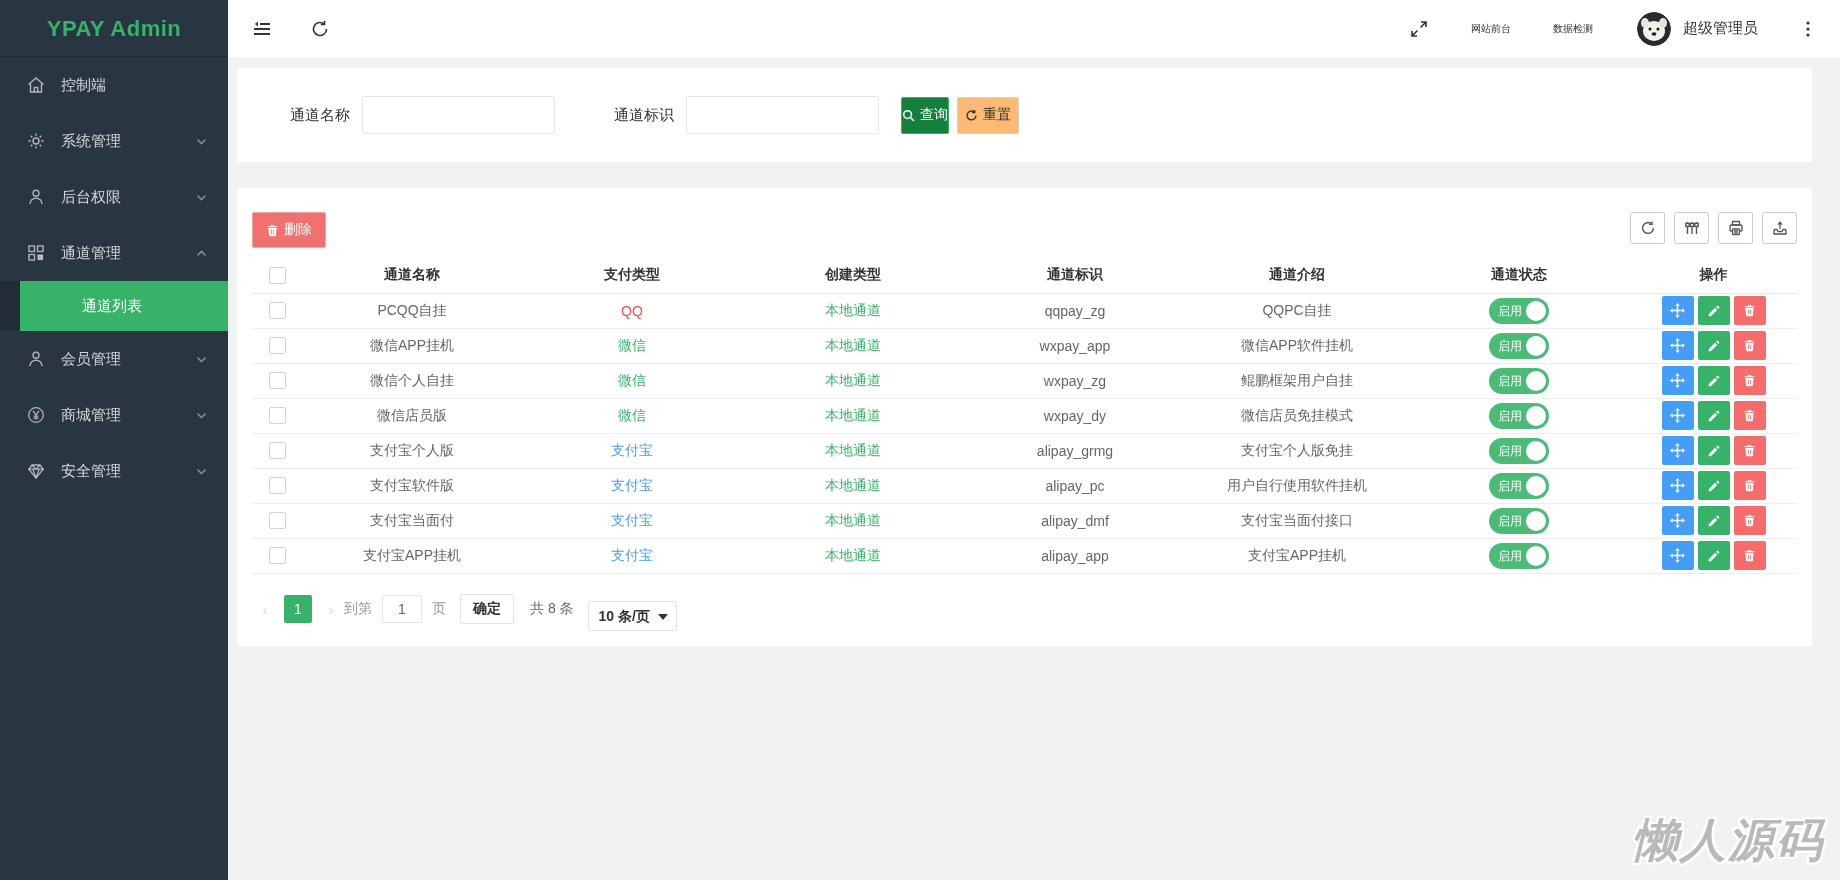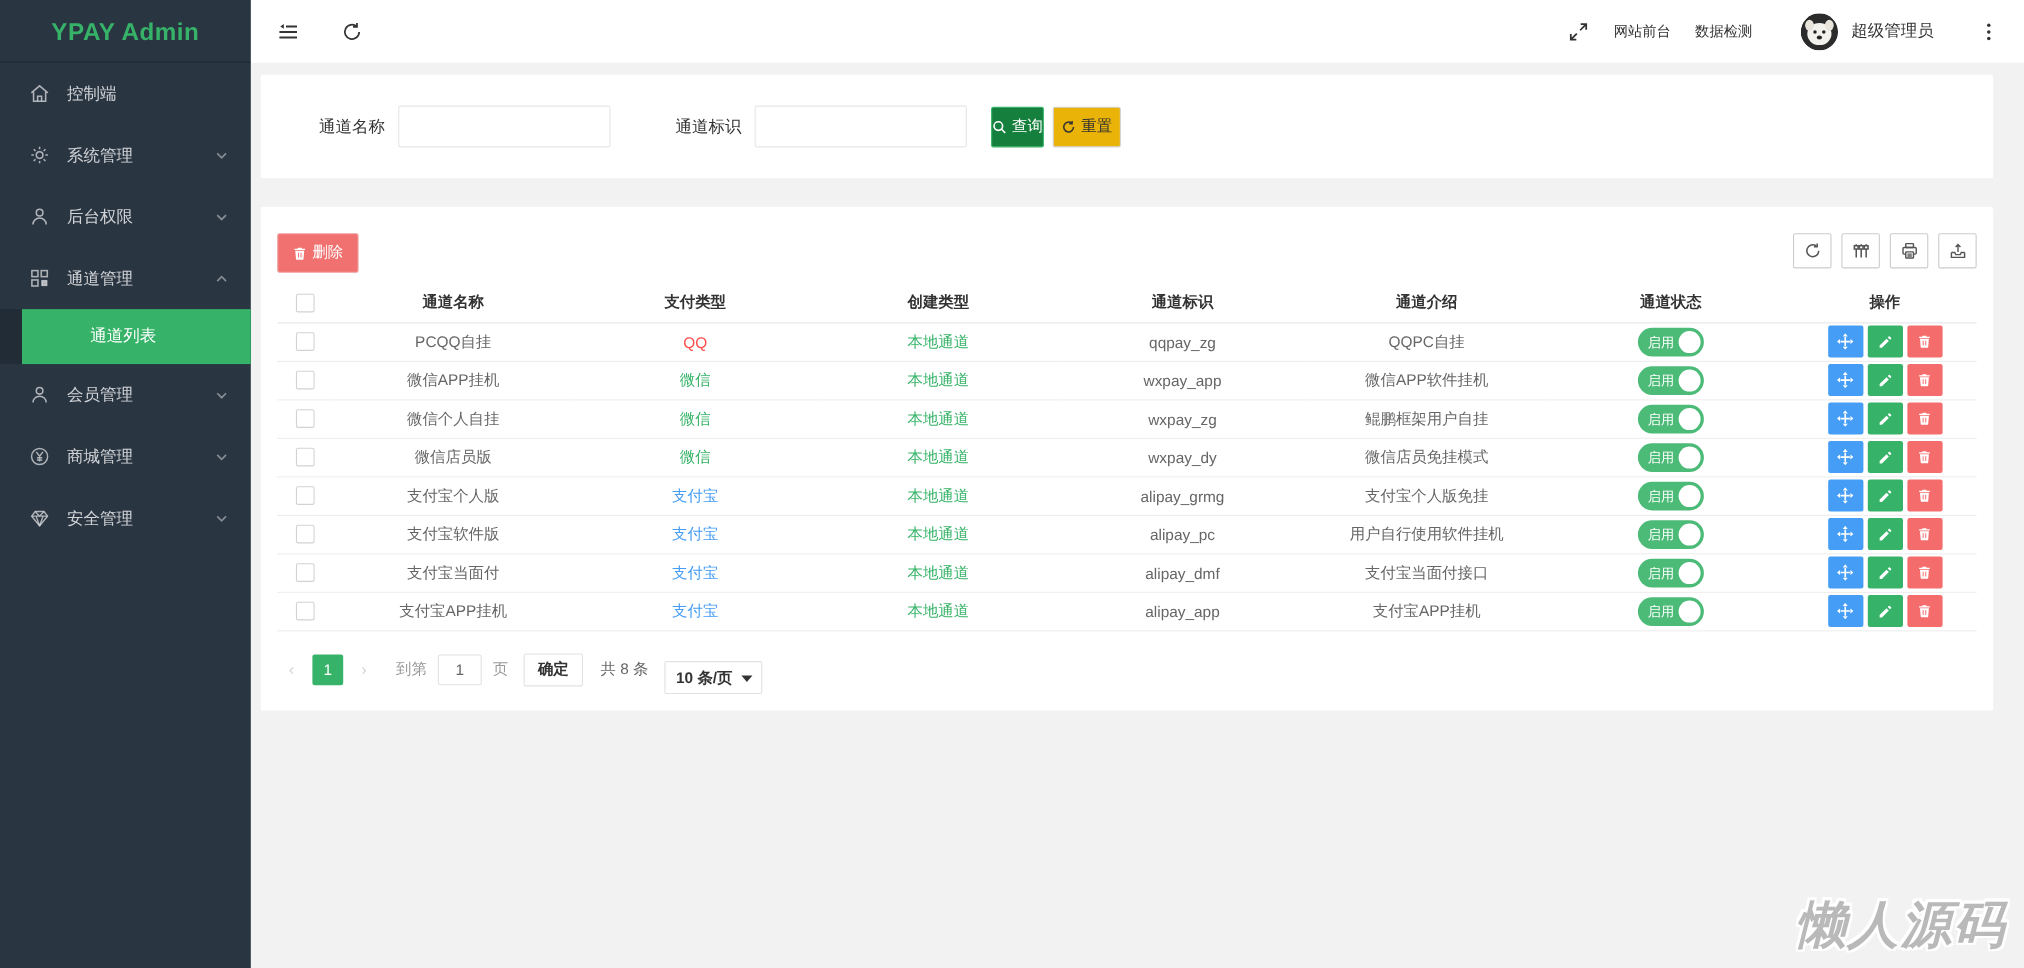--- a/index.html
+++ b/index.html
@@ -21,40 +21,40 @@
                   color:rgba(255,255,255,.78); cursor:pointer;margin-left:20px; }
   .submenu-item.active { background:#36b368; color:#fff; }
 
   
   .main { position:absolute; left:228px; top:0; right:0; bottom:0; }
   .topbar { height:57px; background:#fff; display:flex; align-items:center; padding:0 24px 0 24px; }
   .tb-icon { width:20px; height:20px; color:#333; cursor:pointer; }
   .tb-icon svg { display:block; width:100%; height:100%; }
   .tb-icon + .tb-icon { margin-left:38px; }
   .tb-spacer { flex:1; }
-  .tb-link { margin-left:22px; font-size:13px; color:#333; cursor:pointer; }
+  .tb-link { margin-left:42px; font-size:10px; color:#333; cursor:pointer; }
   .tb-fullscreen { margin-left:0; }
   .avatar { width:34px; height:34px; border-radius:50%; margin-left:44px; overflow:hidden; flex:0 0 auto; cursor:pointer; }
   .avatar svg { display:block; }
   .tb-user { margin-left:12px; font-size:15px; color:#333; cursor:pointer; }
   .tb-more { margin-left:42px; width:16px; height:20px; }
 
   
   .content { padding:11px 28px 0 9px; }
   .card { background:#fff; border-radius:2px; }
   .search-card { height:94px; display:flex; align-items:center; padding-left:53px; margin-bottom:26px; }
   .f-label { font-size:15px; color:#333; margin-right:12px; }
   .f-input { width:193px; height:38px; border:1px solid #e6e6e6; border-radius:2px; padding:0 10px;
              font-size:14px; color:#333; outline:none; background:#fff; }
   .gap-lg { margin-left:59px; }
   .btn { display:inline-flex; align-items:center; justify-content:center; height:37px; border-radius:2px;
          font-size:14px; cursor:pointer; border:1px solid transparent; }
   .btn svg { margin-right:5px; }
   .btn-query { margin-left:22px; width:48px; background:#15803d; color:#fff; border-color:#36b368; }
-  .btn-reset { margin-left:8px; width:62px; background:#eab308; color:#333; border-color:#d2d2d2; }
+  .btn-reset { margin-left:8px; width:62px; background:#fdba74; color:#333; border-color:#d2d2d2; }
 
   .table-card { min-height:440px; padding:24px 15px 15px; position:relative; }
   .btn-delete { height:36px; padding:0 13px; background:#f0716f; color:#fff; border:1px solid #eda4a3; }
   .tool-btns { position:absolute; top:24px; right:15px; display:flex; gap:9px; }
   .tool-btn { width:35px; height:32px; background:#fff; border:1px solid #ccc; border-radius:2px;
               display:flex; align-items:center; justify-content:center; color:#555; cursor:pointer; }
 
   table { width:100%; border-collapse:collapse; table-layout:fixed; margin-top:10px; }
   th { height:35px; font-size:14px; color:#333; font-weight:700; text-align:center;
        border-bottom:1px solid #e6e6e6; }
@@ -73,21 +73,21 @@
             justify-content:center; cursor:pointer; color:#fff; padding:0; }
   .op-move { background:#459df5; }
   .op-edit { background:#36b368; }
   .op-del  { background:#f56c6c; }
 
   
   .pager { display:flex; align-items:center; margin-top:14px; font-size:14px; color:#666; }
   .pg-arrow { width:26px; text-align:center; color:#d2d2d2; font-size:15px; cursor:default; }
   .pg-num { width:28px; height:28px; line-height:28px; text-align:center; background:#36b368; color:#fff;
             border-radius:2px; margin:0 6px; cursor:pointer; }
-  .pg-goto { margin-left:16px; color:#999; }
+  .pg-goto { color:#999; }
   .pg-input { width:40px; height:28px; border:1px solid #e2e2e2; border-radius:2px; text-align:center;
               margin:0 10px; font-size:14px; color:#666; outline:none; }
   .pg-page { color:#999; }
   .pg-confirm { margin-left:14px; height:30px; padding:0 12px; background:#fff; border:1px solid #e2e2e2;
                 border-radius:2px; font-size:14px; font-weight:700; color:#333; cursor:pointer; }
   .pg-total { margin-left:16px; color:#666; }
   .pg-select { position:relative; margin-left:14px; height:30px; line-height:28px; border:1px solid #e2e2e2;
                border-radius:2px; padding:0 26px 0 10px; color:#333; font-weight:700; cursor:pointer; background:#fff;margin-top:13px; }
   .pg-caret { position:absolute; right:8px; top:12px; width:0; height:0; border-left:5px solid transparent;
               border-right:5px solid transparent; border-top:6px solid #333; }

